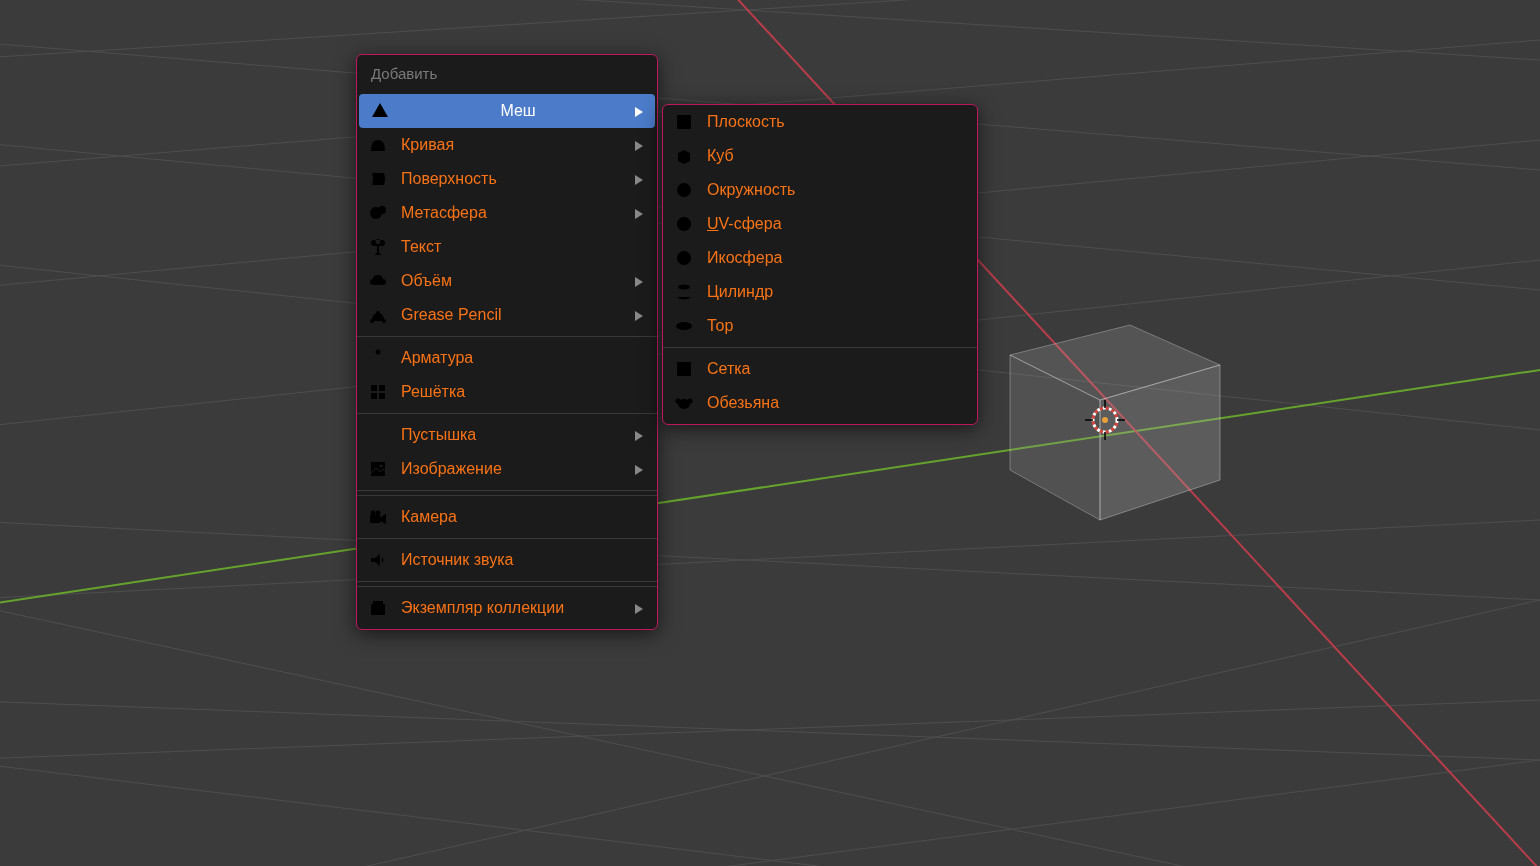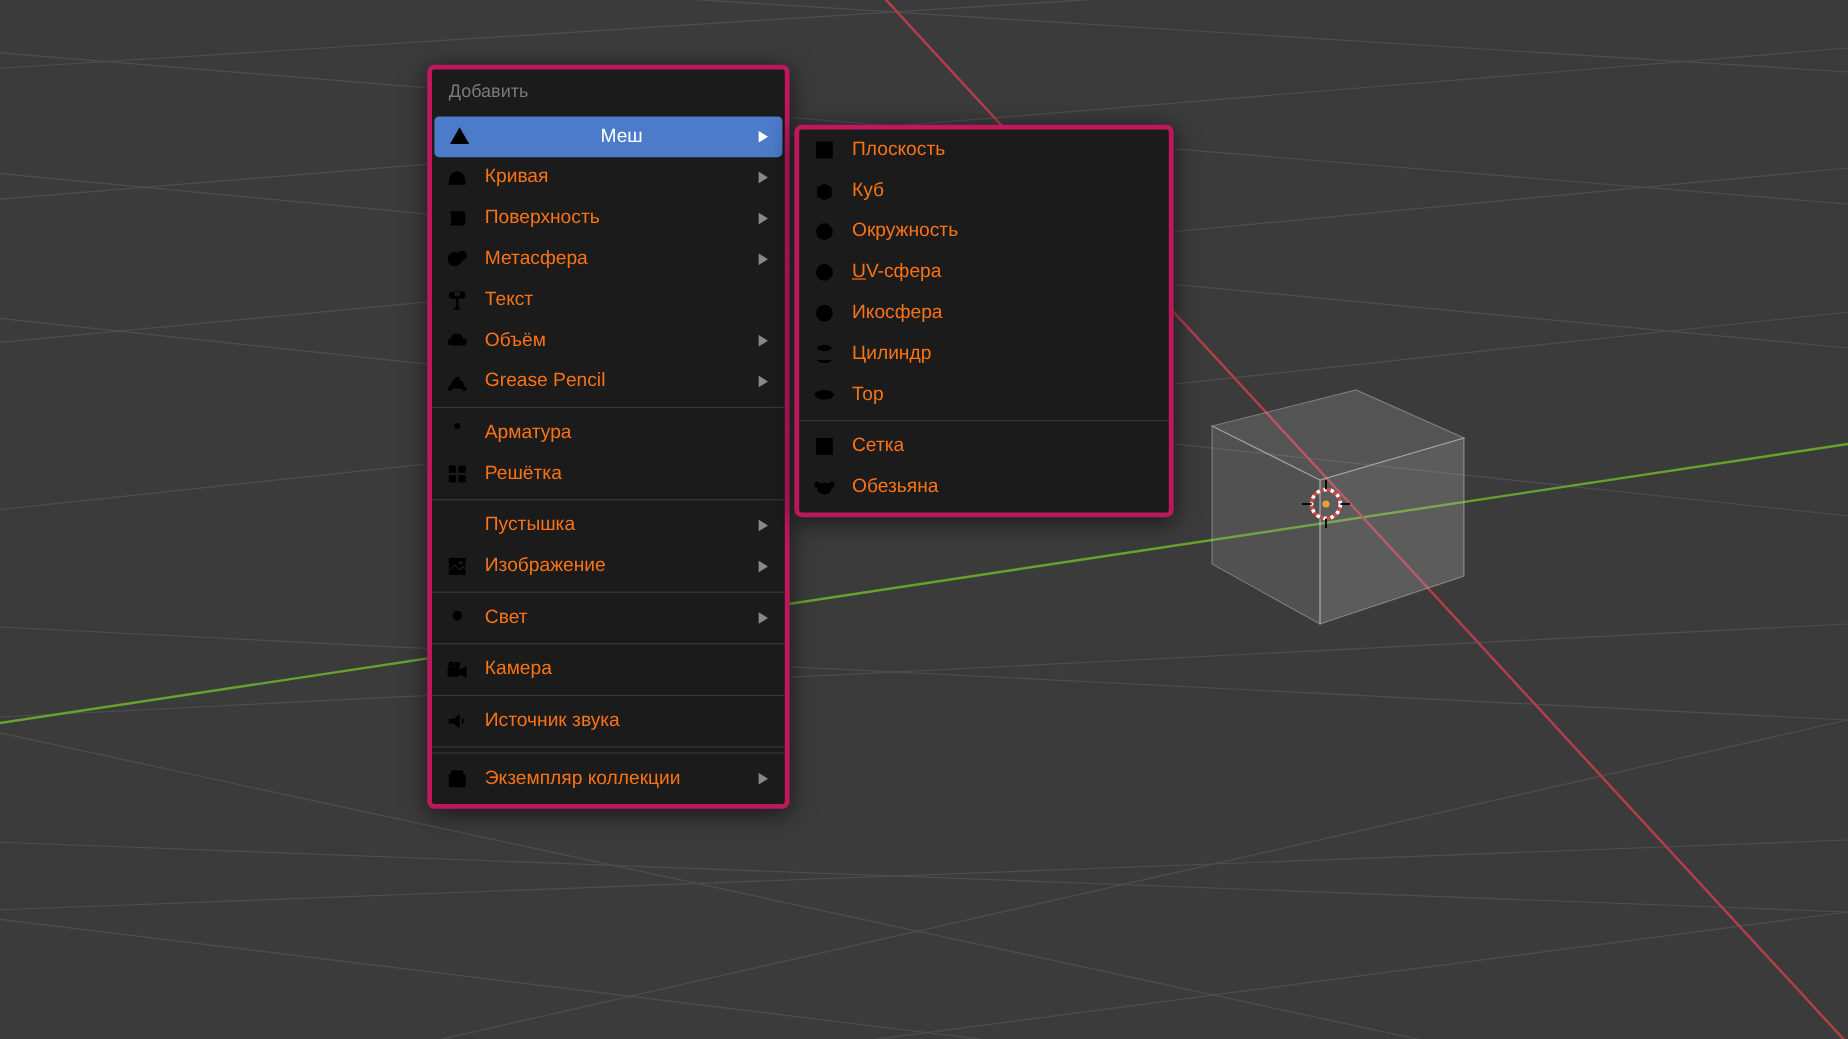--- a/index.html
+++ b/index.html
@@ -42,21 +42,21 @@
     left: 1085px;
     top: 400px;
     width: 40px;
     height: 40px;
   }
 
   
   .menu {
     position: absolute;
     background: #1b1b1b;
-    border: 4px solid #be185d;
+    border: 1px solid #be185d;
     border-radius: 6px;
     box-shadow: 0 4px 20px rgba(0,0,0,0.6);
     padding-bottom: 4px;
   }
   .menu.main {
     left: 356px;
     top: 54px;
     width: 302px;
   }
   .menu.sub {
@@ -286,31 +286,20 @@
           <svg class="ic" viewBox="0 0 20 20">
             <use href="#ic-image"></use>
           </svg>
         </span>
         <span class="label">Изображение</span>
         <span class="arrow"><svg viewBox="0 0 8 10">
             <path d="M0 0 L8 5 L0 10 Z"></path>
           </svg></span>
       </div>
       <div class="menu-sep"></div>
-      <div class="menu-item">
-        <span class="icon">
-          <svg class="ic" viewBox="0 0 20 20">
-            <use href="#ic-light"></use>
-          </svg>
-        </span>
-        <span class="label">Свет</span>
-        <span class="arrow"><svg viewBox="0 0 8 10">
-            <path d="M0 0 L8 5 L0 10 Z"></path>
-          </svg></span>
-      </div>
       <div class="menu-sep"></div>
       <div class="menu-item">
         <span class="icon">
           <svg class="ic" viewBox="0 0 20 20">
             <use href="#ic-camera"></use>
           </svg>
         </span>
         <span class="label">Камера</span>
       </div>
       <div class="menu-sep"></div>

